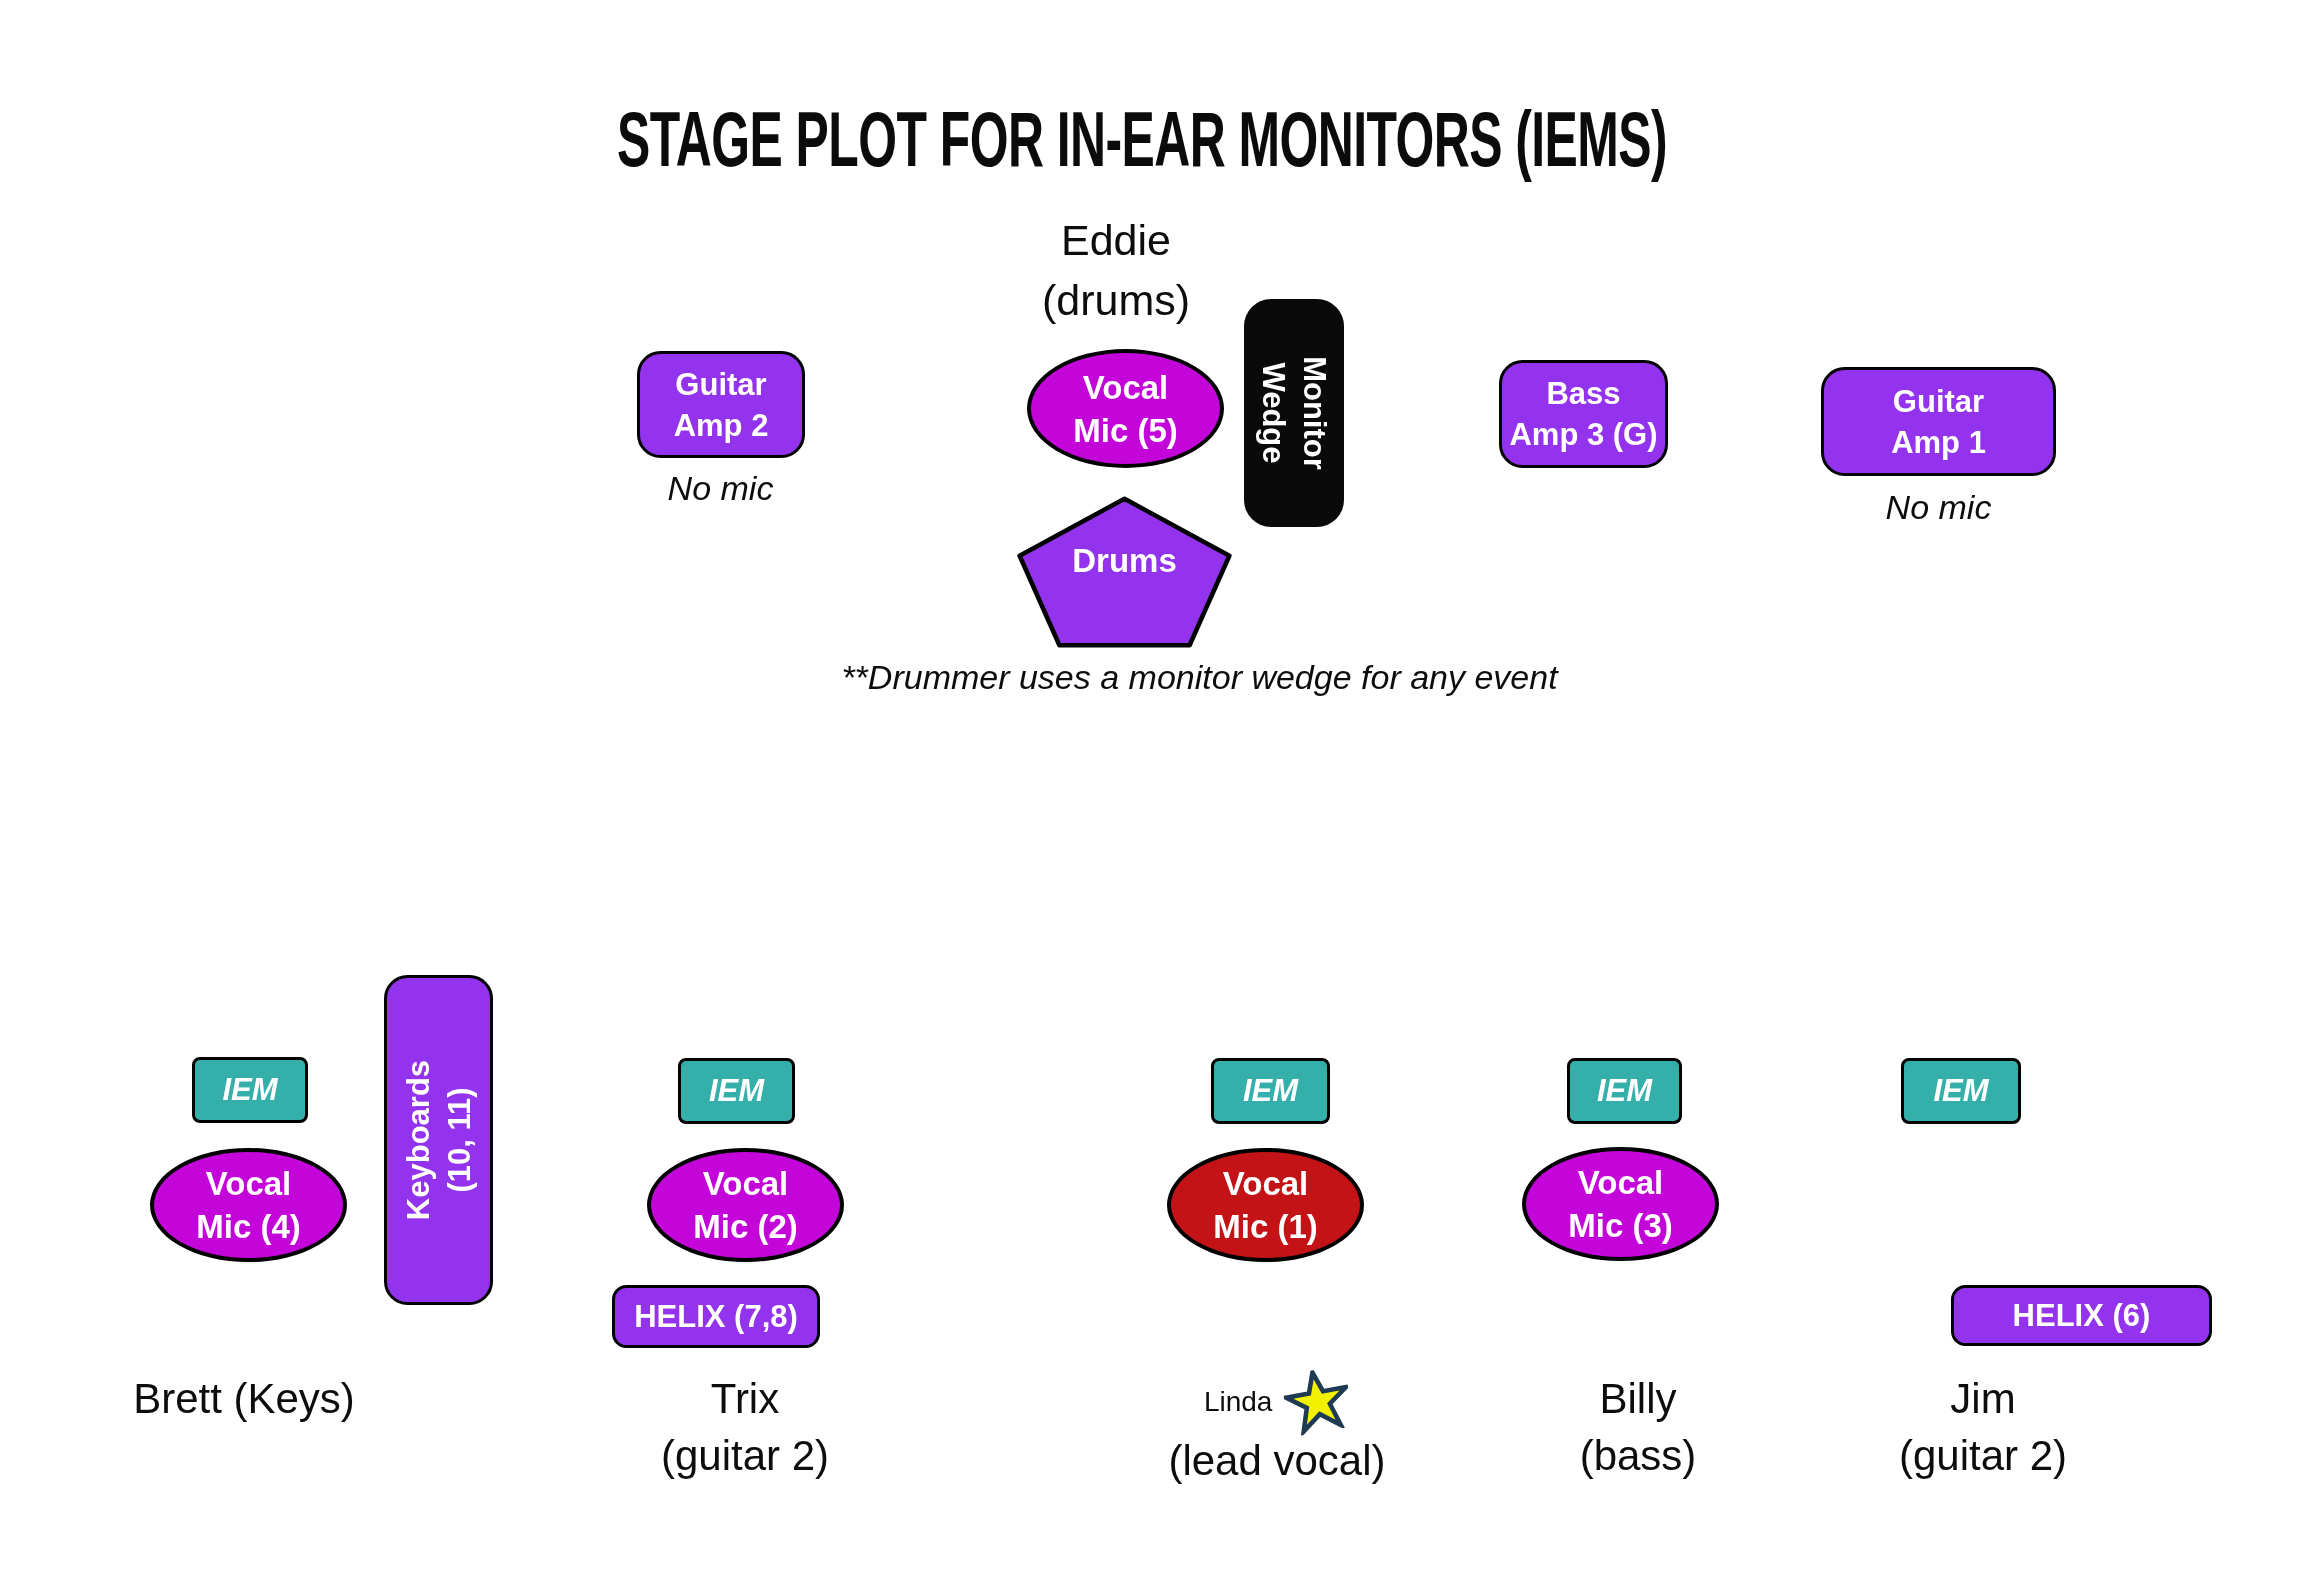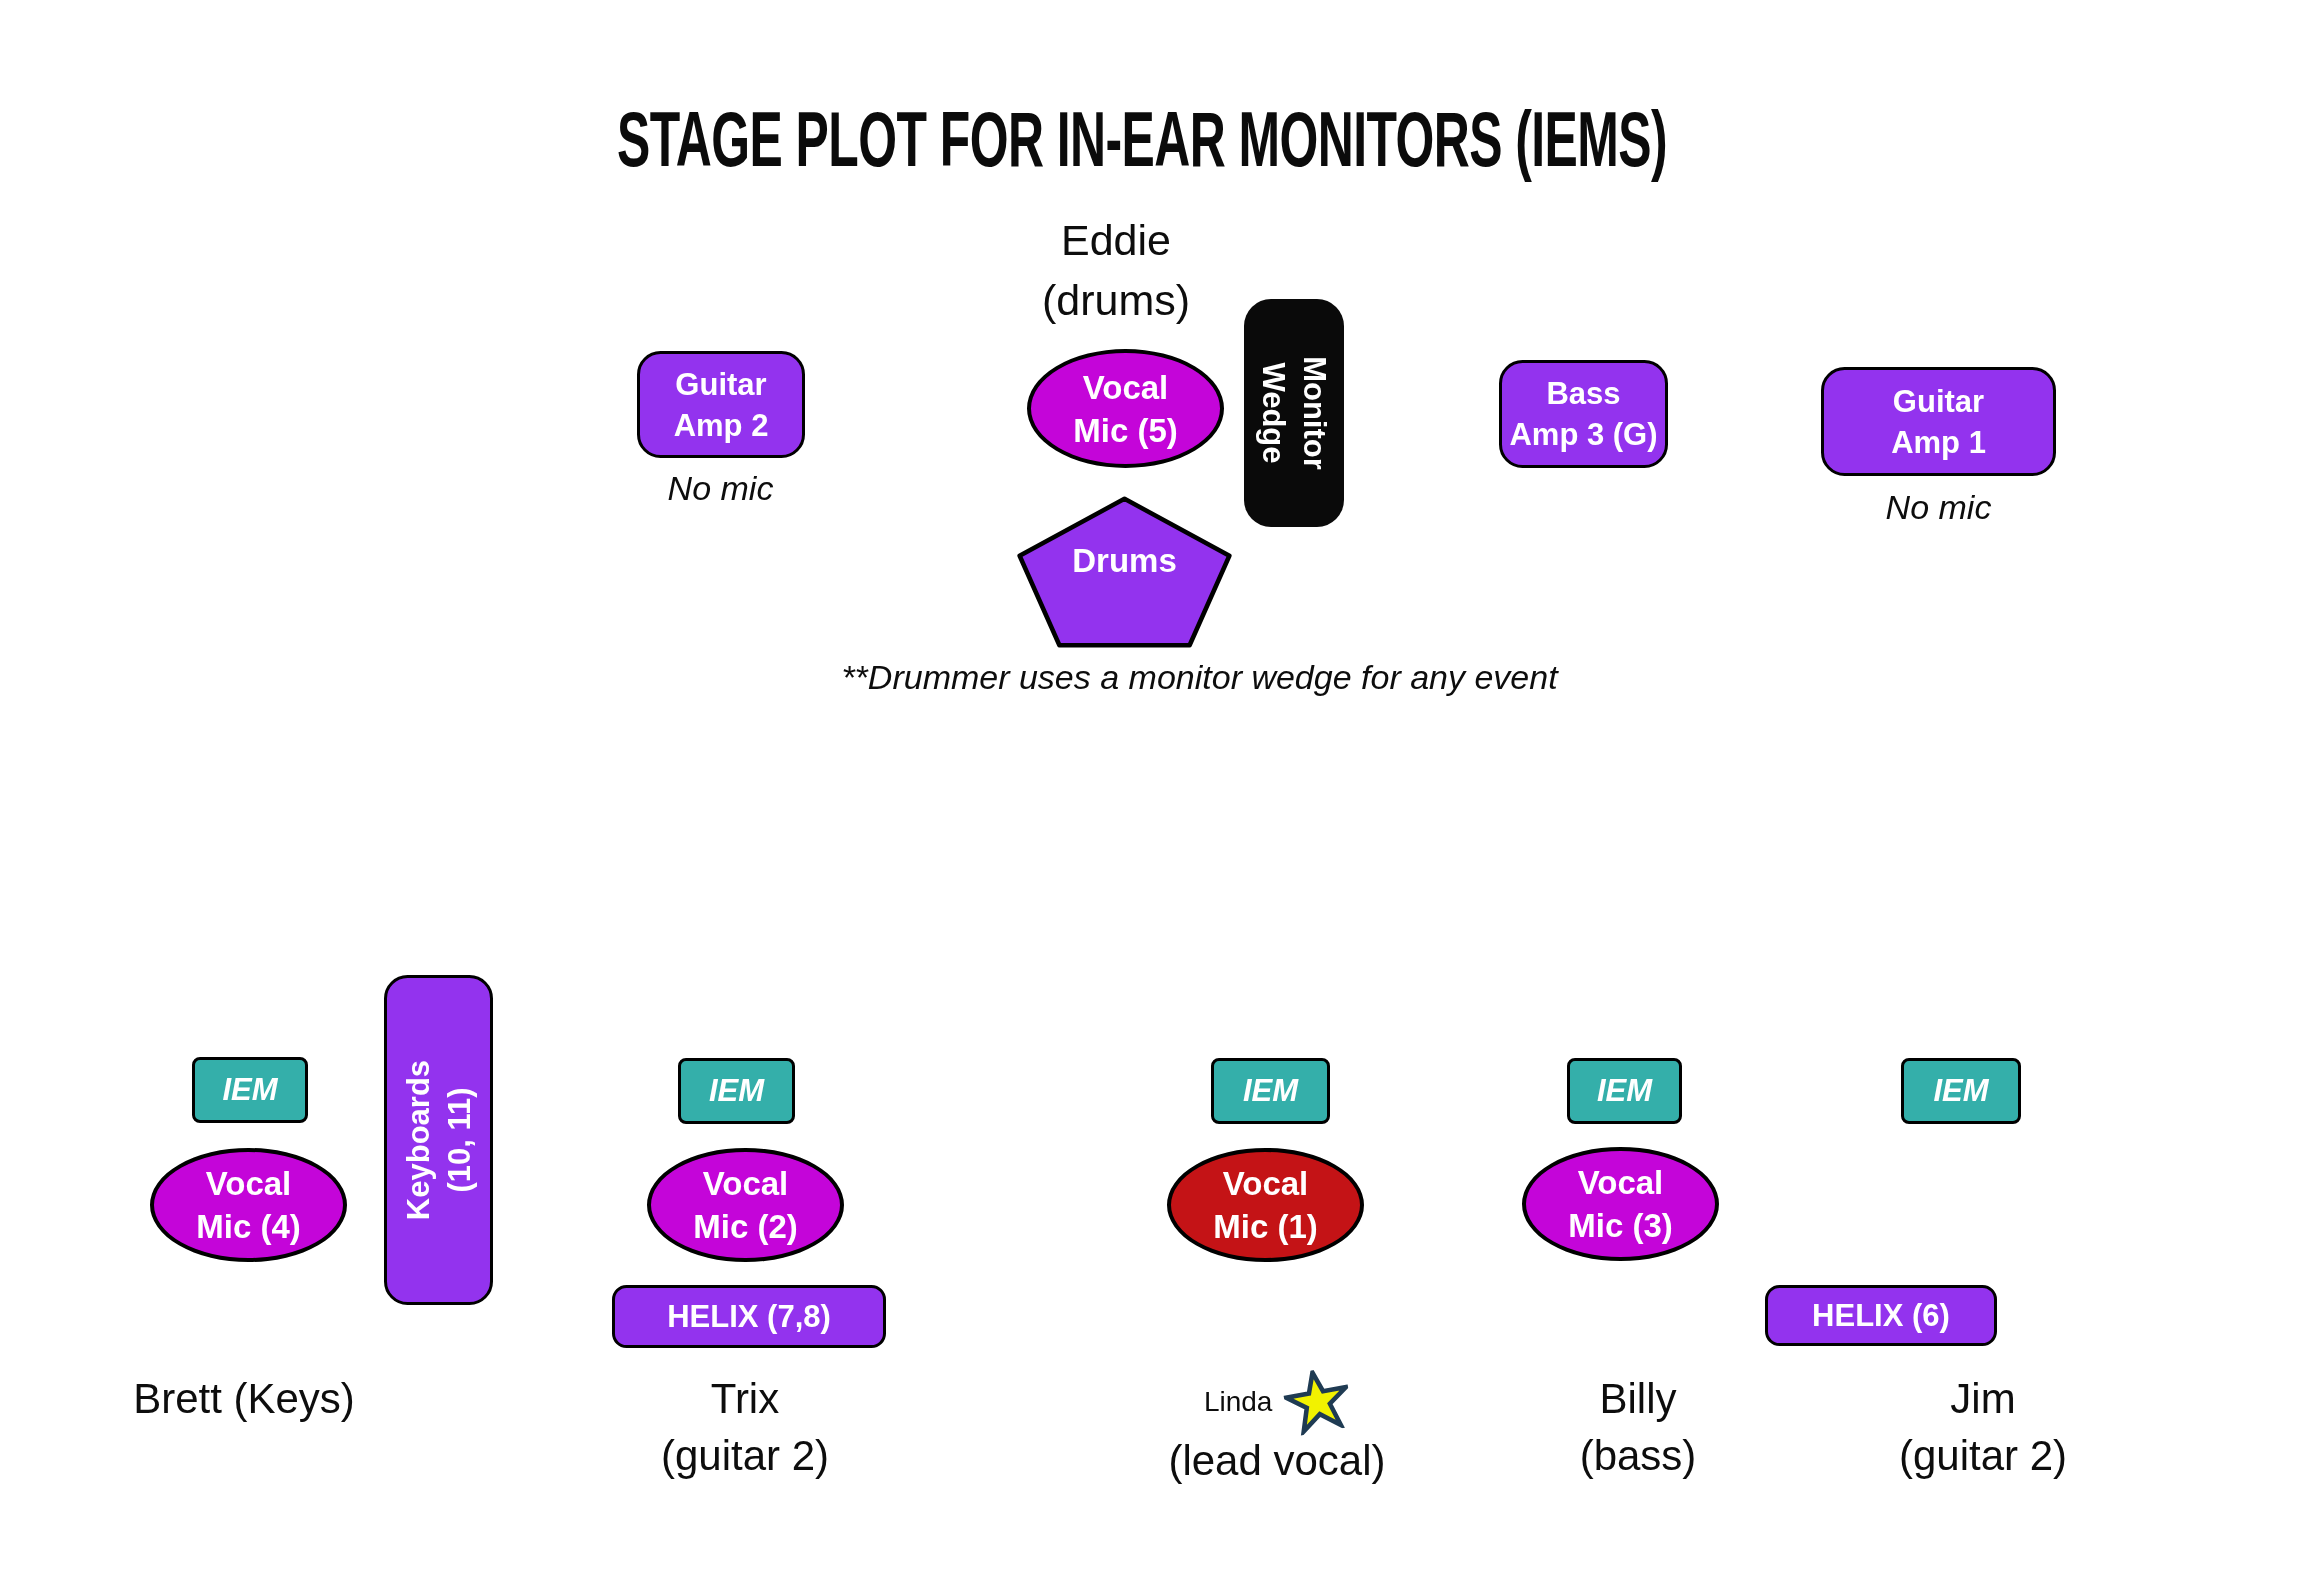--- a/index.html
+++ b/index.html
@@ -123,21 +123,21 @@
 Mic (4)</div>
   <div class="abs kbd" style="left:384px;top:975px;width:109px;height:330px;">
     <div class="vtext ccw" style="width:330px;">Keyboards
 (10, 11)</div>
   </div>
   <div class="abs plabel" style="left:18px;top:1370px;width:452px;">Brett (Keys)</div>
 
   <div class="abs shape iem" style="left:678px;top:1058px;width:117px;height:66px;">IEM</div>
   <div class="abs ellipse" style="left:647px;top:1148px;width:197px;height:114px;">Vocal
 Mic (2)</div>
-  <div class="abs shape helix" style="left:612px;top:1285px;width:274px;height:63px;">HELIX (7,8)</div>
+  <div class="abs shape helix" style="left:612px;top:1285px;width:208px;height:63px;">HELIX (7,8)</div>
   <div class="abs plabel" style="left:519px;top:1370px;width:452px;">Trix
 (guitar 2)</div>
 
   <div class="abs shape iem" style="left:1211px;top:1058px;width:119px;height:66px;">IEM</div>
   <div class="abs ellipse red" style="left:1167px;top:1148px;width:197px;height:114px;">Vocal
 Mic (1)</div>
   <div class="abs" style="left:1069px;top:1370px;width:416px;">
     <div class="linda-row">
       <span>Linda</span>
       <svg class="star-svg" width="65" height="62" viewBox="0 0 100 95">
@@ -147,18 +147,18 @@
     <div class="plabel" style="width:100%;">(lead vocal)</div>
   </div>
 
   <div class="abs shape iem" style="left:1567px;top:1058px;width:115px;height:66px;">IEM</div>
   <div class="abs ellipse" style="left:1522px;top:1147px;width:197px;height:114px;">Vocal
 Mic (3)</div>
   <div class="abs plabel" style="left:1412px;top:1370px;width:452px;">Billy
 (bass)</div>
 
   <div class="abs shape iem" style="left:1901px;top:1058px;width:120px;height:66px;">IEM</div>
-  <div class="abs shape helix" style="left:1765px;top:1285px;width:232px;height:61px;text-align:center;">HELIX (6)</div>
+  <div class="abs shape helix" style="left:1951px;top:1285px;width:261px;height:61px;text-align:center;">HELIX (6)</div>
   <div class="abs plabel" style="left:1757px;top:1370px;width:452px;">Jim
 (guitar 2)</div>
 
 </div>
 
 
 </body></html>

